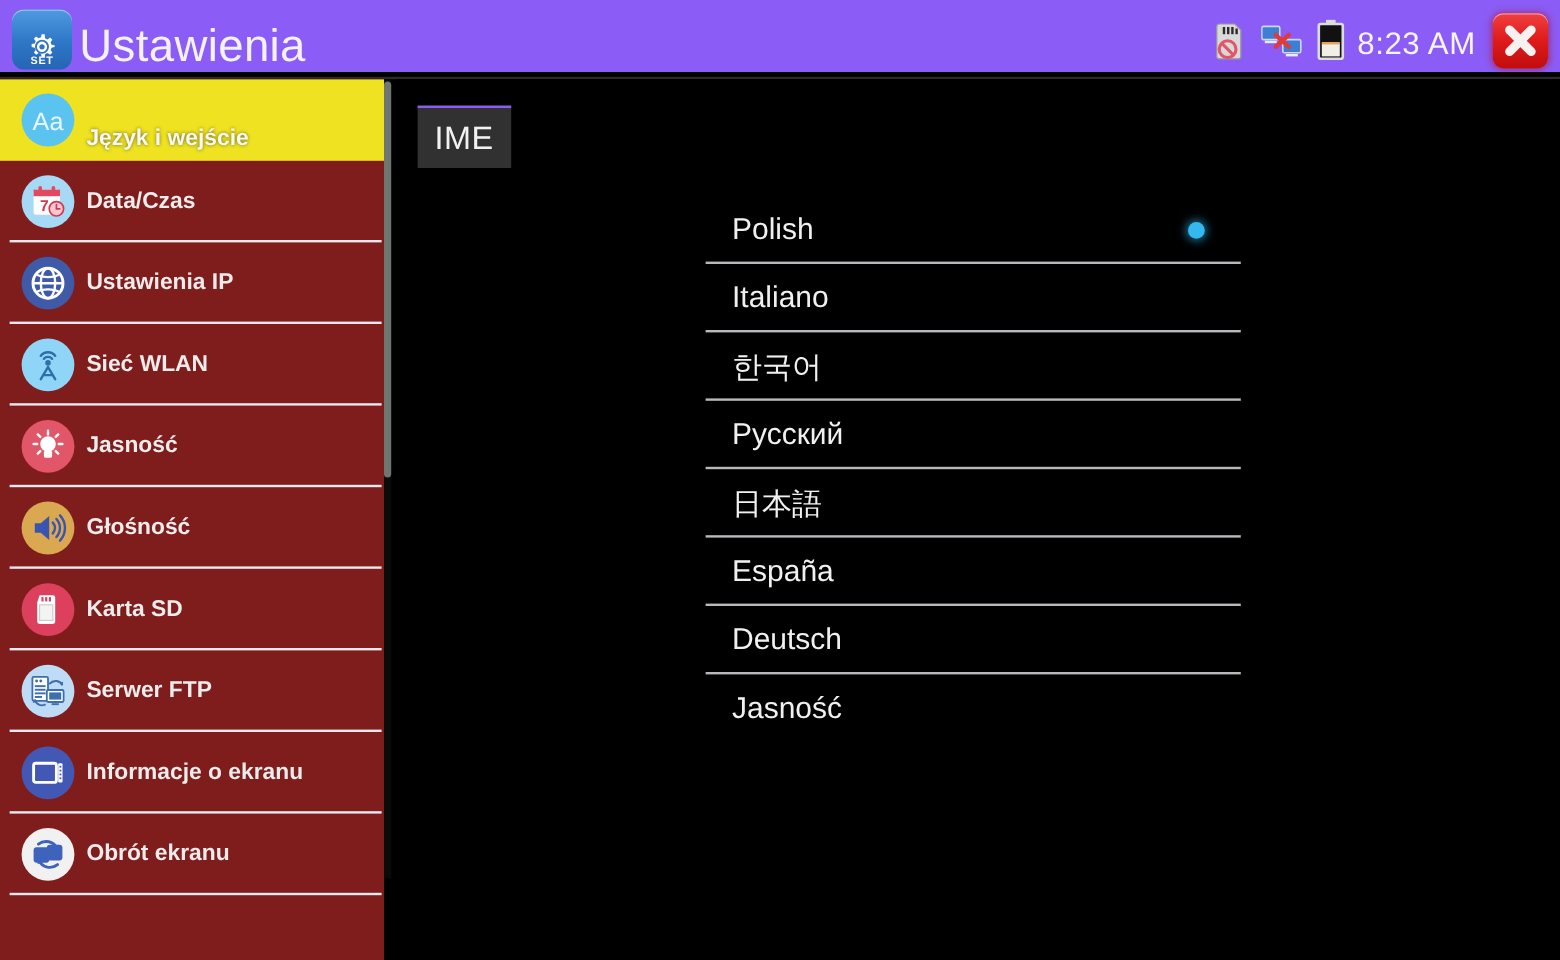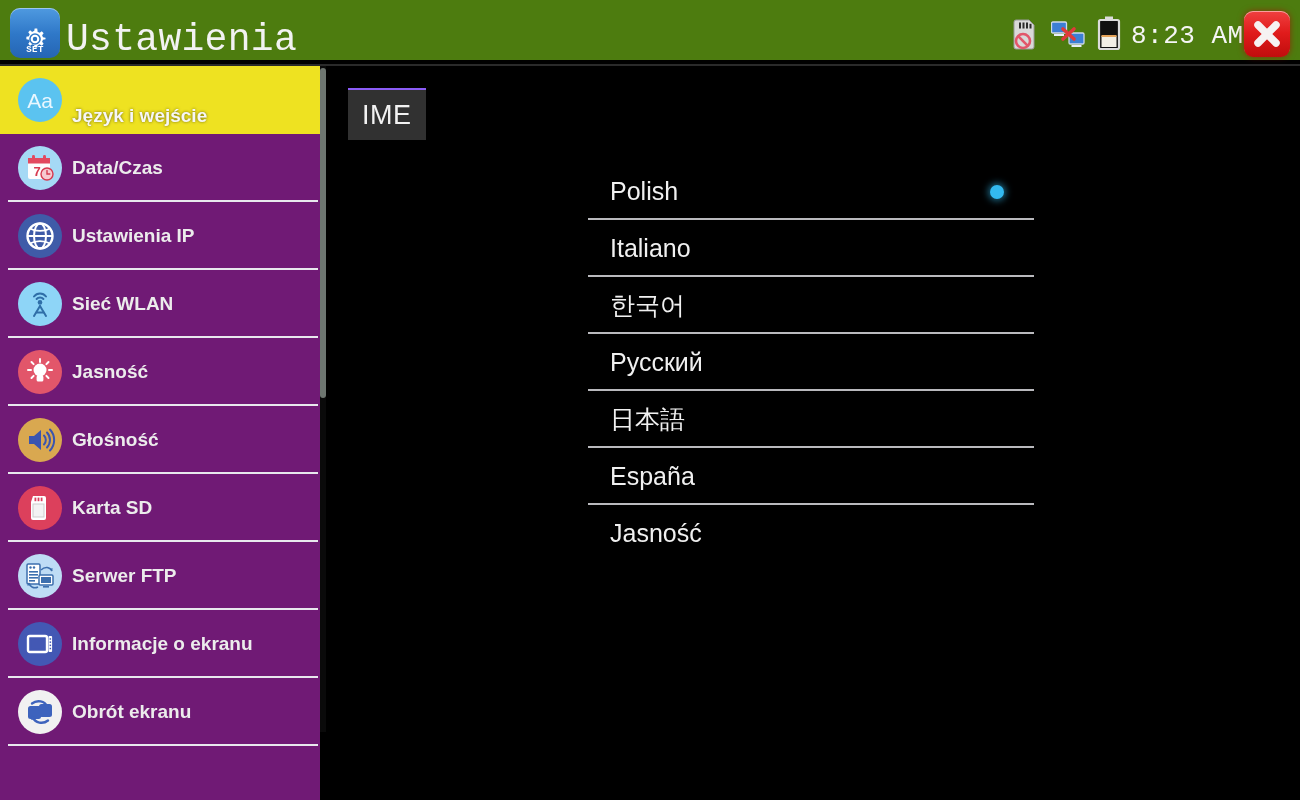--- a/index.html
+++ b/index.html
@@ -12,22 +12,21 @@
   #screen {
     position: relative;
     width: 1300px; height: 800px;
     background: #000;
   }
 
   
   #topbar {
     position: absolute; left: 0; top: 0;
     width: 1300px; height: 60px;
-    background: #4d7c0f;
-    font-family: Liberation Mono, monospace;
+    background: #8b5cf6;
   }
   #app-icon {
     position: absolute; left: 10px; top: 8px;
     width: 50px; height: 50px;
     border-radius: 10px;
     background: linear-gradient(to bottom, #4f9ae0 0%, #2f78c8 52%, #2565b4 100%);
     box-shadow: inset 0 1px 0 rgba(255,255,255,.45);
   }
   #app-icon .gear {
     position: absolute; left: 50%; top: 17px;
@@ -67,21 +66,21 @@
   #close-button svg { position: absolute; left: 8px; top: 8px; }
   #topbar-rule {
     position: absolute; left: 0; top: 64px; width: 1300px; height: 2px;
     background: #2a2a2a;
   }
 
   
   #sidebar {
     position: absolute; left: 0; top: 66px;
     width: 320px; height: 734px;
-    background: #701a75;
+    background: #7f1d1d;
     overflow: hidden;
   }
   .side-item {
     position: relative;
     height: 68px;
     display: flex; align-items: center;
     cursor: pointer;
   }
   .side-item .ic {
     position: absolute; left: 18px; top: 50%;
@@ -440,20 +439,25 @@
         <div class="lsep"></div>
       </div>
 
       <div class="lang-row">
         <div class="lname">España</div>
 
         <div class="lsep"></div>
       </div>
 
 
+      <div class="lang-row">
+        <div class="lname">Deutsch</div>
+
+        <div class="lsep"></div>
+      </div>
 
       <div class="lang-row">
         <div class="lname">Jasność</div>
 
       </div>
 
     </div>
   </div>
 
 </div>

